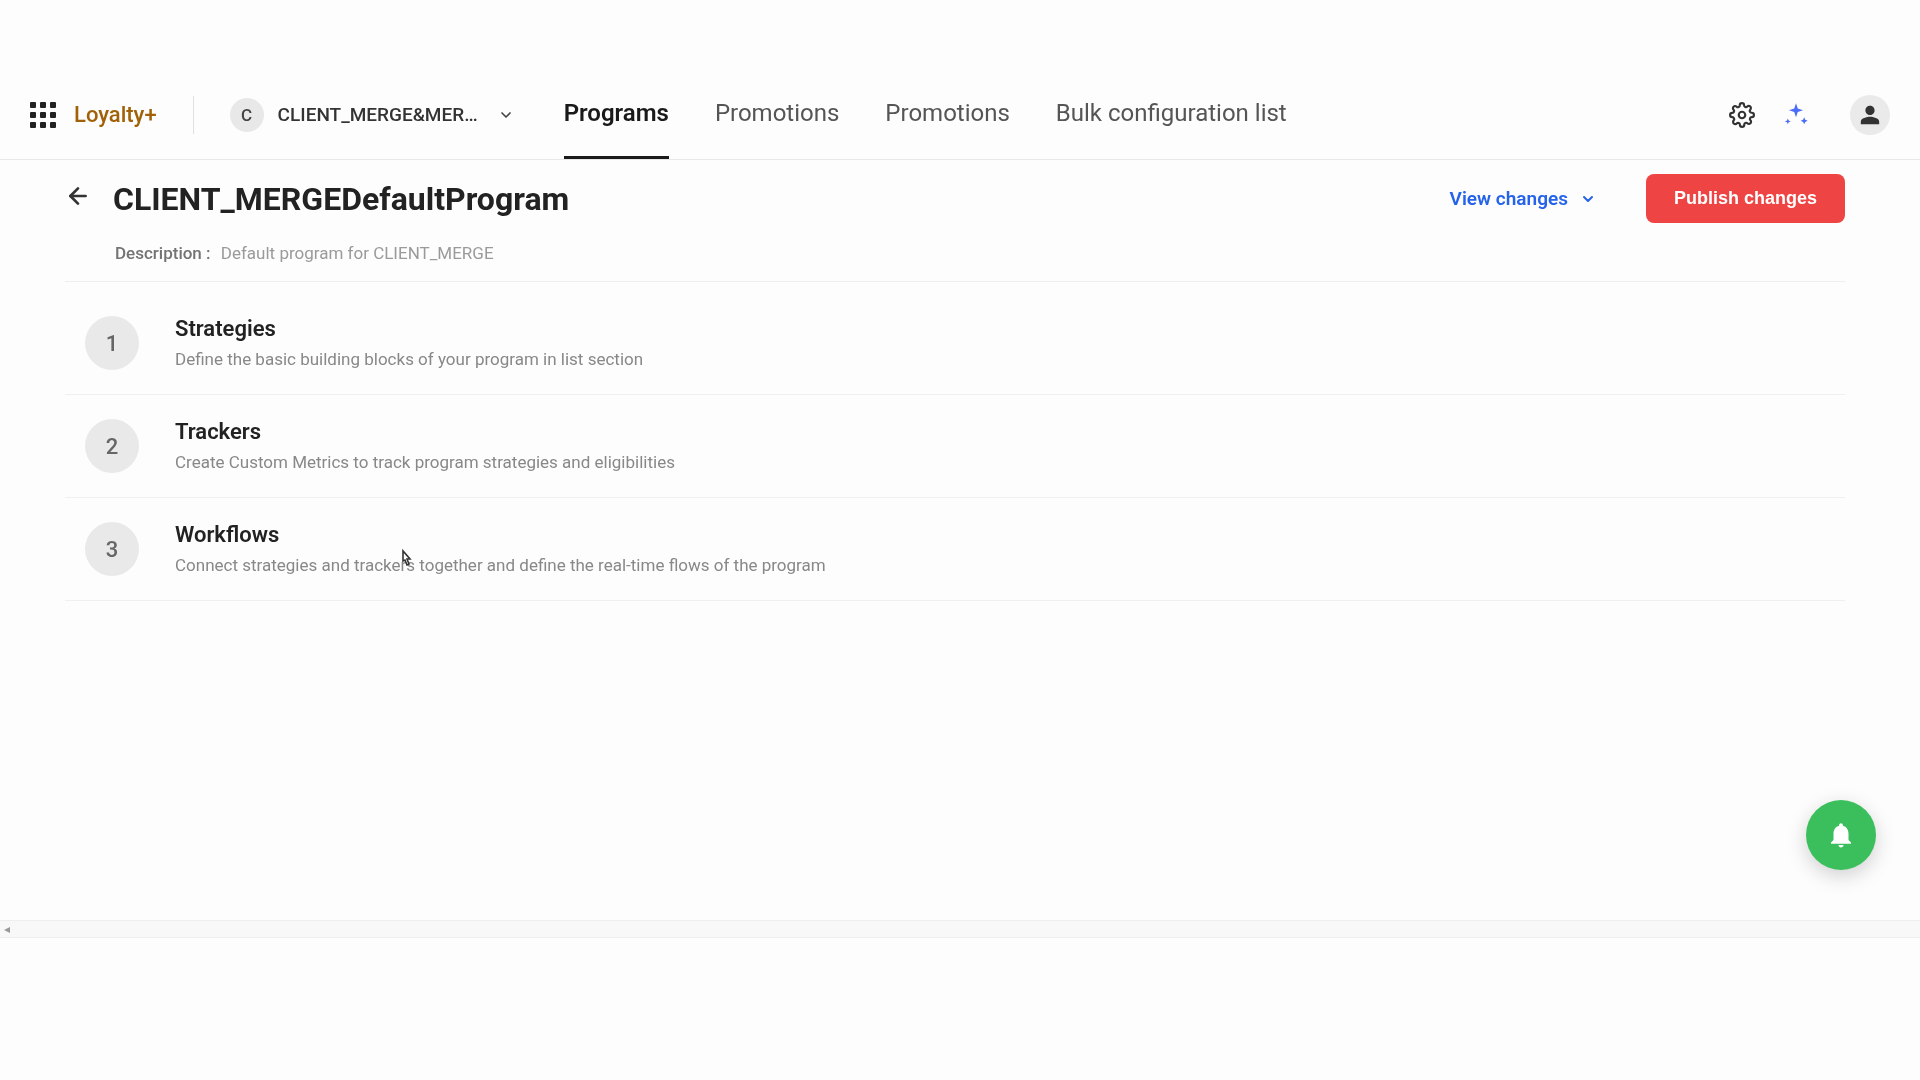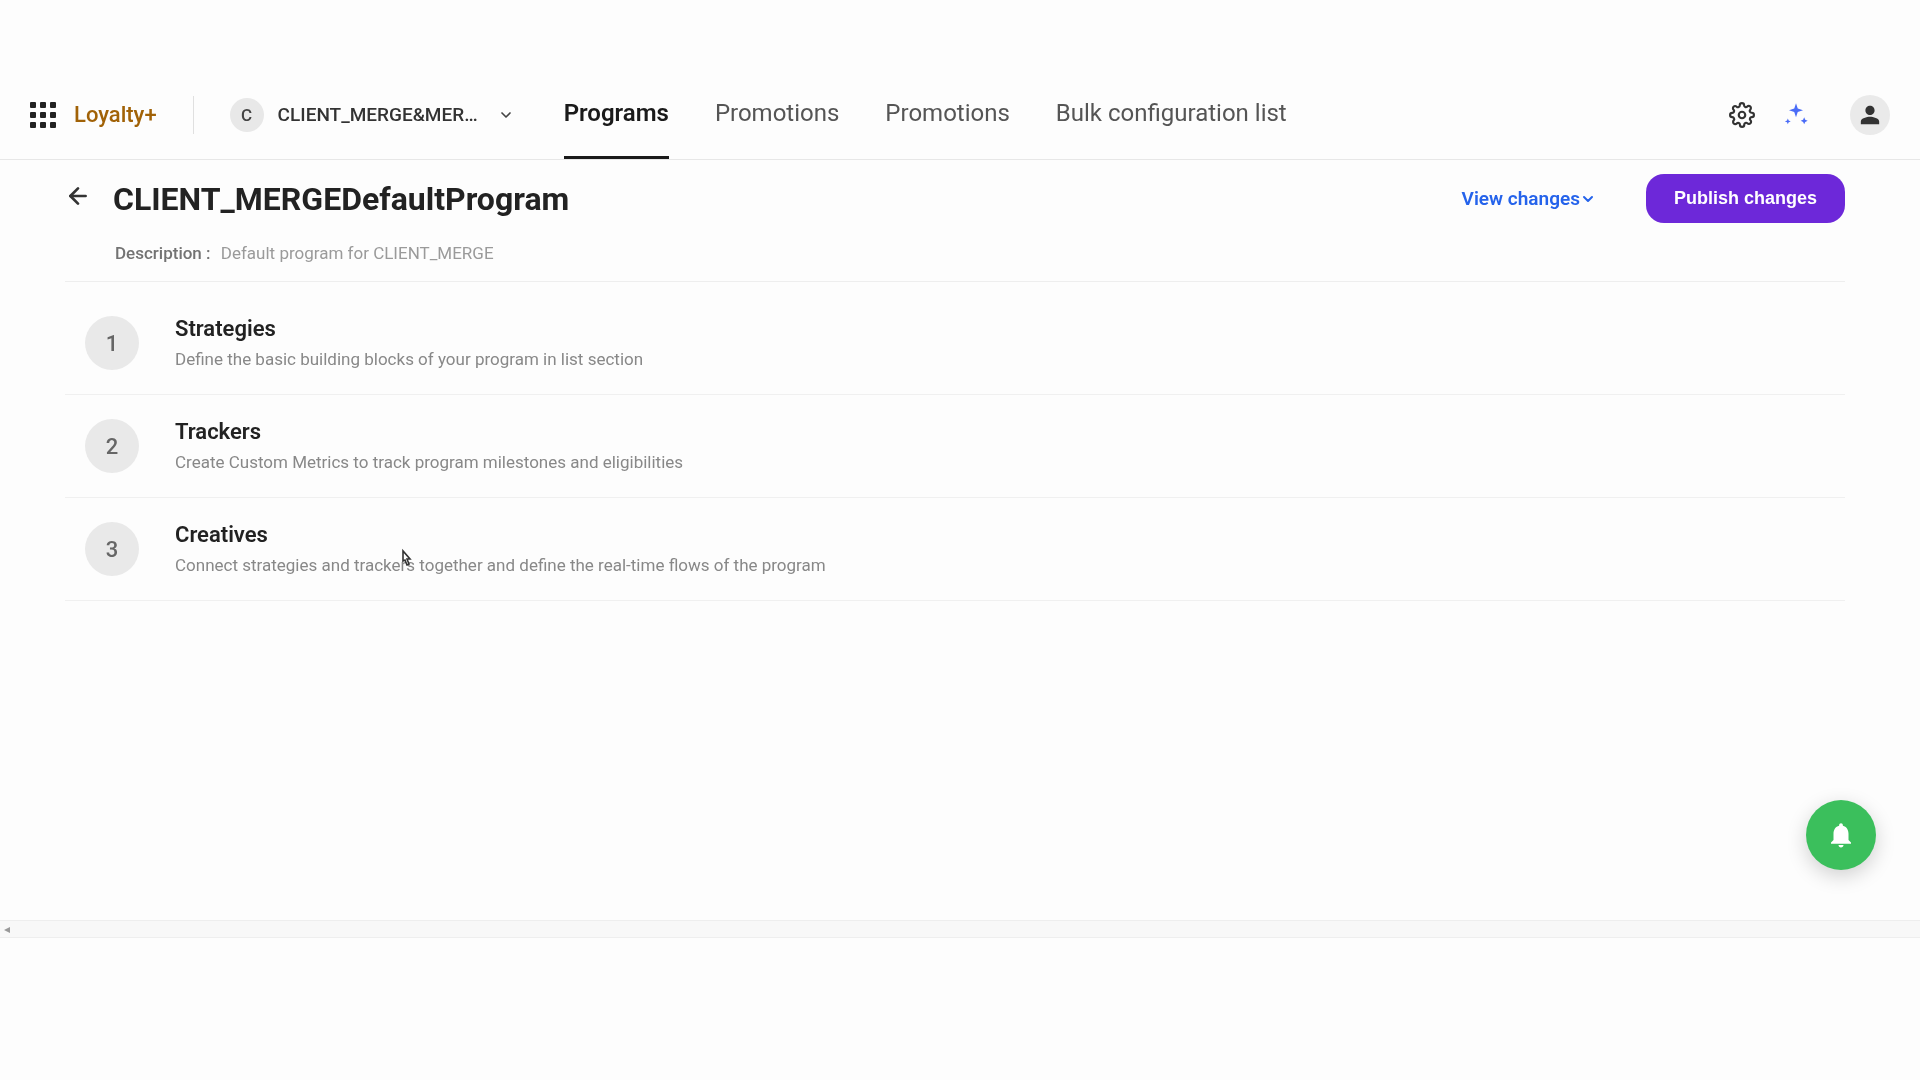--- a/index.html
+++ b/index.html
@@ -79,25 +79,25 @@
   .page-header {
     display: flex; align-items: center; gap: 22px;
   }
   .back-arrow {
     font-size: 26px; color: #333; cursor: pointer; font-weight: 600;
   }
   .page-title { font-size: 32px; font-weight: 700; color: #222; }
   .header-spacer { flex: 1; }
   .view-changes {
     color: #2563eb; font-size: 19px; font-weight: 600; cursor: pointer;
-    display: flex; align-items: center; gap: 0; margin-right: 28px;
+    display: flex; align-items: center; gap: 12px; margin-right: 28px;
   }
   .publish-btn {
-    background: #6d28d9; color: #fff; border: none;
-    padding: 14px 28px; border-radius: 18px; font-size: 18px; font-weight: 600;
+    background: #ef4444; color: #fff; border: none;
+    padding: 14px 28px; border-radius: 8px; font-size: 18px; font-weight: 600;
     cursor: pointer;
   }
   .desc-row {
     margin-top: 20px; padding-bottom: 18px;
     font-size: 17px; color: #888;
     border-bottom: 1px solid #eee;
     padding-left: 50px;
   }
   .desc-label { color: #737373; font-weight: 500; }
   .desc-text { color: #9a9a9a; margin-left: 6px; }
@@ -221,27 +221,27 @@
       <div class="step-num">1</div>
       <div class="step-body">
         <div class="step-title">Strategies</div>
         <div class="step-desc">Define the basic building blocks of your program in list section</div>
       </div>
     </div>
     <div class="step">
       <div class="step-num">2</div>
       <div class="step-body">
         <div class="step-title">Trackers</div>
-        <div class="step-desc">Create Custom Metrics to track program milestones and eligibilities</div>
+        <div class="step-desc">Create Custom Metrics to track program strategies and eligibilities</div>
       </div>
     </div>
     <div class="step">
       <div class="step-num">3</div>
       <div class="step-body">
-        <div class="step-title">Creatives</div>
+        <div class="step-title">Workflows</div>
         <div class="step-desc">Connect strategies and trackers together and define the real-time flows of the program</div>
       </div>
     </div>
   </div>
 </div>
 
 <div class="fab">
   <svg width="30" height="30" viewBox="0 0 24 24" fill="#fff">
       <path d="M12 22c1.1 0 2-.9 2-2h-4c0 1.1.9 2 2 2zm6-6V11c0-3.07-1.63-5.64-4.5-6.32V4c0-.83-.67-1.5-1.5-1.5S10.5 3.17 10.5 4v.68C7.64 5.36 6 7.92 6 11v5l-2 2v1h16v-1l-2-2z"></path>
     </svg>

